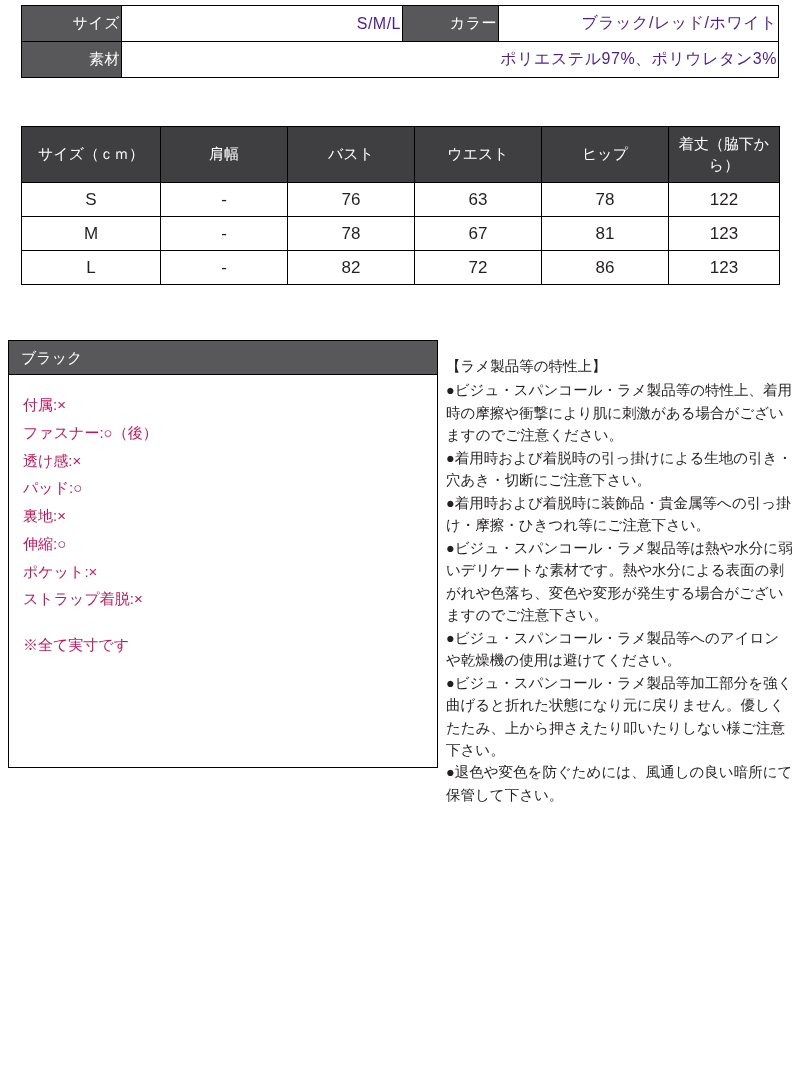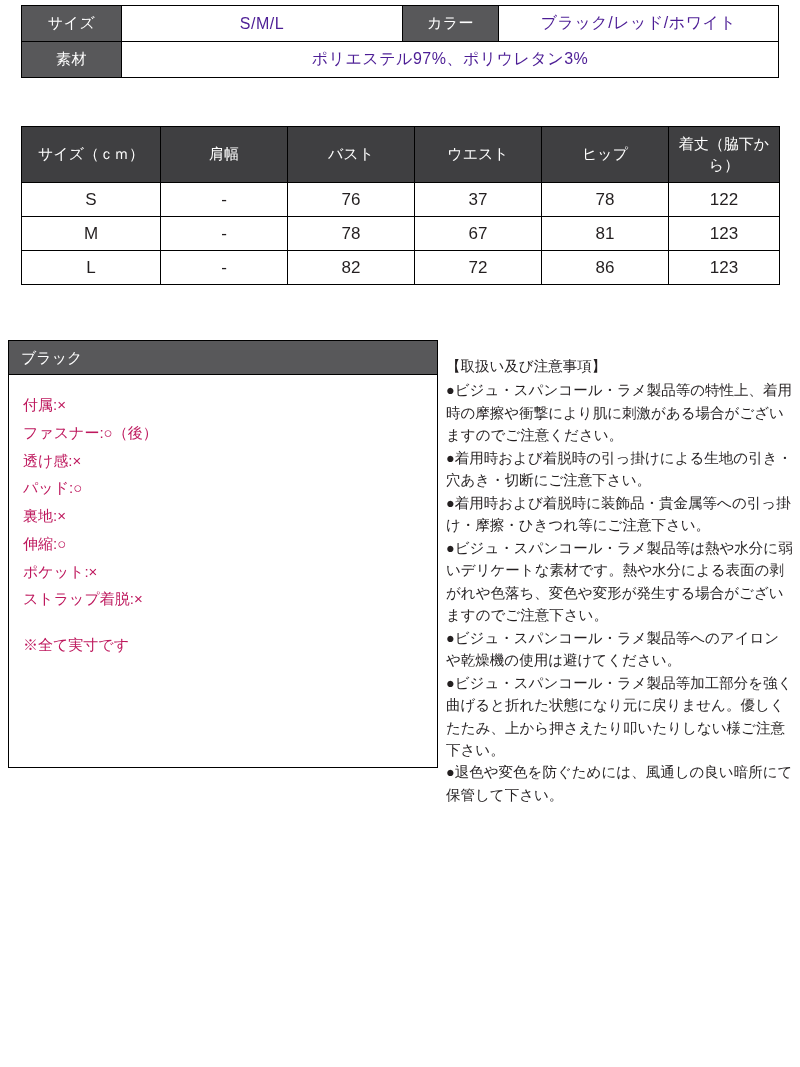--- a/index.html
+++ b/index.html
@@ -24,21 +24,21 @@
     position: absolute;
     left: 21px;
     top: 5px;
     width: 758px;
     border-collapse: collapse;
     table-layout: fixed;
   }
   .spec-table td {
     border: 1px solid #000000;
     height: 36px;
-    text-align: center;
+    text-align: right;
     vertical-align: middle;
     font-size: 16px;
     letter-spacing: 0.5px;
   }
   .spec-table td.hd {
     background: #58585a;
     color: #ffffff;
     font-size: 15px;
   }
   .spec-table td.val {
@@ -161,21 +161,21 @@
         <th>ウエスト</th>
         <th>ヒップ</th>
         <th>着丈（脇下から）</th>
       </tr>
     </thead>
     <tbody>
       <tr>
         <td class="size-col">S</td>
         <td>-</td>
         <td>76</td>
-        <td>37</td>
+        <td>63</td>
         <td>78</td>
         <td>122</td>
       </tr>
       <tr>
         <td class="size-col">M</td>
         <td>-</td>
         <td>78</td>
         <td>67</td>
         <td>81</td>
         <td>123</td>
@@ -200,21 +200,21 @@
       <div>パッド:○</div>
       <div>裏地:×</div>
       <div>伸縮:○</div>
       <div>ポケット:×</div>
       <div>ストラップ着脱:×</div>
       <div class="note">※全て実寸です</div>
     </div>
   </div>
 
   <div class="panel-right">
-    <div class="care-title">【取扱い及び注意事項】</div>
+    <div class="care-title">【ラメ製品等の特性上】</div>
     <p class="care-item">●ビジュ・スパンコール・ラメ製品等の特性上、着用時の摩擦や衝撃により肌に刺激がある場合がございますのでご注意ください。</p>
     <p class="care-item">●着用時および着脱時の引っ掛けによる生地の引き・穴あき・切断にご注意下さい。</p>
     <p class="care-item">●着用時および着脱時に装飾品・貴金属等への引っ掛け・摩擦・ひきつれ等にご注意下さい。</p>
     <p class="care-item">●ビジュ・スパンコール・ラメ製品等は熱や水分に弱いデリケートな素材です。熱や水分による表面の剥がれや色落ち、変色や変形が発生する場合がございますのでご注意下さい。</p>
     <p class="care-item">●ビジュ・スパンコール・ラメ製品等へのアイロンや乾燥機の使用は避けてください。</p>
     <p class="care-item">●ビジュ・スパンコール・ラメ製品等加工部分を強く曲げると折れた状態になり元に戻りません。優しくたたみ、上から押さえたり叩いたりしない様ご注意下さい。</p>
     <p class="care-item">●退色や変色を防ぐためには、風通しの良い暗所にて保管して下さい。</p>
   </div>
 
 </div>

